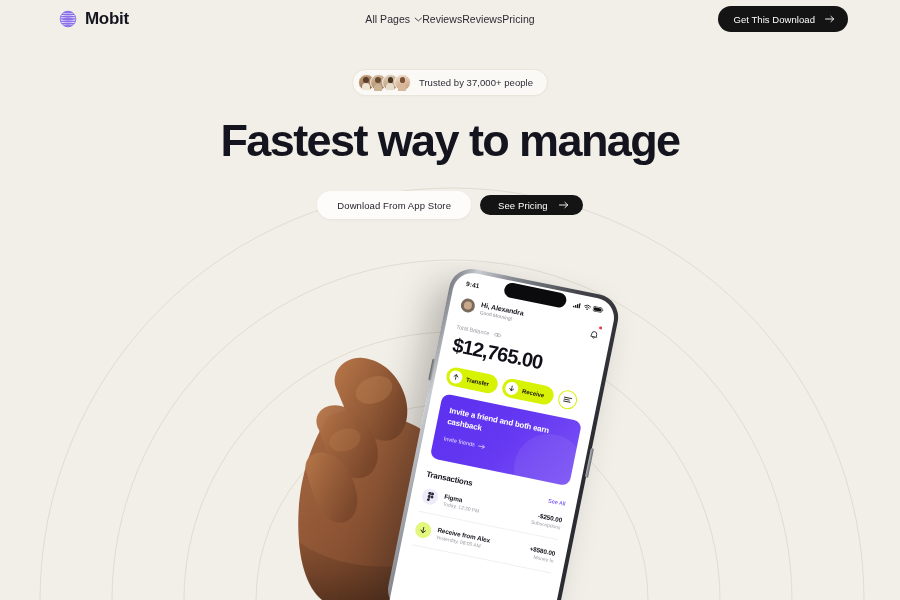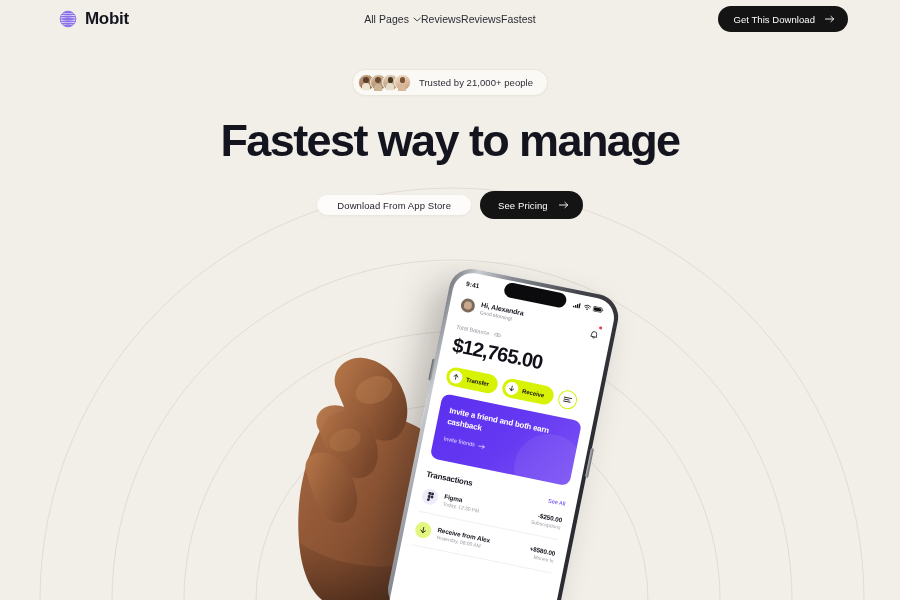--- a/index.html
+++ b/index.html
@@ -77,29 +77,29 @@
     color:#14141F;
   }
 
   .cta-row {
     margin-top:27px;
     display:flex; justify-content:center; align-items:center; gap:9px;
   }
   .btn-light {
     background:#FDFCFA; color:#25252E;
     border:none; border-radius:20px;
-    height:20px; padding:0 20px;
+    height:28px; padding:0 20px;
     font-size:9.5px; font-family:inherit; letter-spacing:0.1px;
     cursor:pointer;
     box-shadow:0 1px 3px rgba(0,0,0,0.05);
   }
   .btn-dark {
     background:#141414; color:#FFFFFF;
     border:none; border-radius:20px;
-    height:28px; padding:0 14px 0 18px;
+    height:20px; padding:0 14px 0 18px;
     font-size:9.5px; font-family:inherit; letter-spacing:0.1px;
     display:flex; align-items:center; gap:11px;
     cursor:pointer;
   }
 
   
   .scene {
     position:absolute; left:0; top:262px;
     width:900px; height:338px; z-index:3;
     overflow:hidden;
@@ -267,21 +267,21 @@
         <path d="M1 1.2 L5 4.8 L9 1.2" fill="none" stroke="#2A2A33" stroke-width="1.1" stroke-linecap="round" stroke-linejoin="round"></path>
       </svg>
     </div>
     <div class="nav-link">
       <span>Reviews</span>
     </div>
     <div class="nav-link">
       <span>Reviews</span>
     </div>
     <div class="nav-link">
-      <span>Fastest</span>
+      <span>Pricing</span>
     </div>
   </div>
 
   <button class="nav-cta">
     <span>Get This Download</span>
     <svg class="arrow-sm" viewBox="0 0 12 9">
       <path d="M0.6 4.5 H10.4 M7.1 1.3 L10.5 4.5 L7.1 7.7" fill="none" stroke="#FFFFFF" stroke-width="1.1" stroke-linecap="round" stroke-linejoin="round"></path>
     </svg>
   </button>
 </div>
@@ -300,21 +300,21 @@
       </div>
       <div class="av" style="background:linear-gradient(160deg,#E3D3BC,#A88B6A);">
         <i style="left:4.6px;top:2.2px;width:5.6px;height:5.8px;background:#4C3624;"></i>
         <i style="left:3.4px;top:8.4px;width:8px;height:7px;background:#E8DCCB;border-radius:5px 5px 0 0;"></i>
       </div>
       <div class="av" style="background:linear-gradient(160deg,#F3DFCB,#C79B78);">
         <i style="left:4.6px;top:2.4px;width:5.8px;height:6px;background:#7A5237;"></i>
         <i style="left:3.4px;top:8.6px;width:8px;height:7px;background:#D8B79A;border-radius:5px 5px 0 0;"></i>
       </div>
     </div>
-    <span class="badge-text">Trusted by 21,000+ people</span>
+    <span class="badge-text">Trusted by 37,000+ people</span>
   </div>
 
   <h1 class="headline">
     <span>Fastest way to manage</span><br>
   </h1>
 
   <div class="cta-row">
     <button class="btn-light">Download From App Store</button>
     <button class="btn-dark">
       <span>See Pricing</span>

